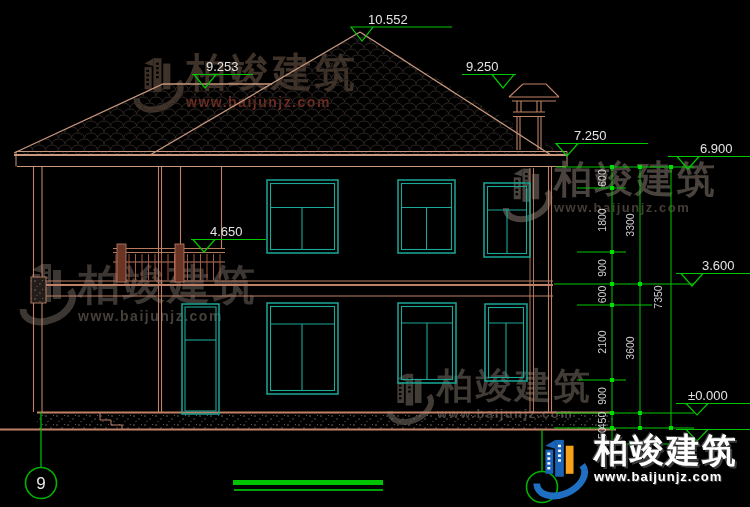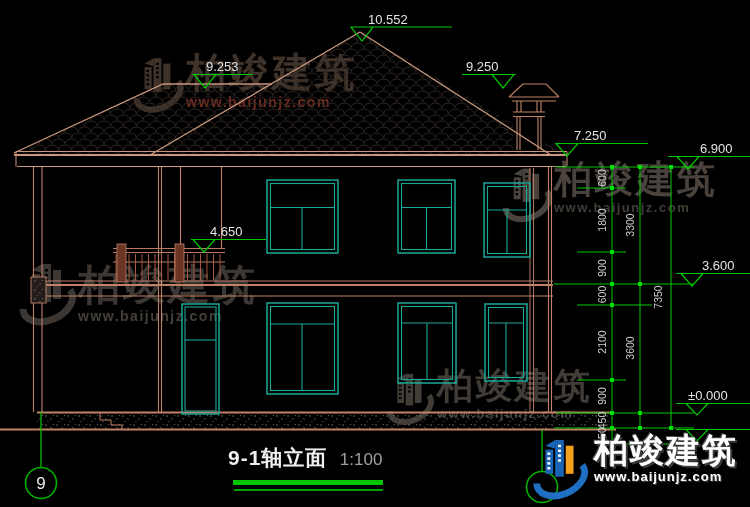--- a/index.html
+++ b/index.html
@@ -272,24 +272,20 @@
     </g>
 
     <g>
       <path d="M41,412 V467 M542,430 V472" stroke="#00c800" stroke-width="1.2" fill="none"></path>
       <circle cx="41" cy="483" r="15.5" stroke="#00b400" stroke-width="1.6" fill="none"></circle>
       <circle cx="542" cy="487" r="15.5" stroke="#00b400" stroke-width="1.6" fill="none"></circle>
       <text x="41" y="489" text-anchor="middle" fill="#e8e8e8" font-size="17">9</text>
     </g>
   </svg>
 
-  <div id="titleblock">
-    <span id="title-text">9-1轴立面</span>
-    <span id="title-scale">1:100</span>
-  </div>
   <div id="title-bar" style="left:233px;top:480px;"></div>
   <div id="title-line" style="left:234px;top:489px;"></div>
 
   <div id="logoE">
     <svg width="62" height="70" viewBox="0 0 64 72">
       <path d="M9,52 A26,17 -24 1 0 56,33" fill="none" stroke="#1f6fc2" stroke-width="7"></path>
       <path d="M28,7 L18,13 L28,16 Z" fill="#1a63b5"></path>
       <rect x="28" y="7" width="9" height="38" fill="#1a63b5"></rect>
       <rect x="39" y="13" width="8" height="29" fill="#f5a11c"></rect>
       <rect x="18" y="17" width="8" height="25" fill="#1a63b5"></rect>

